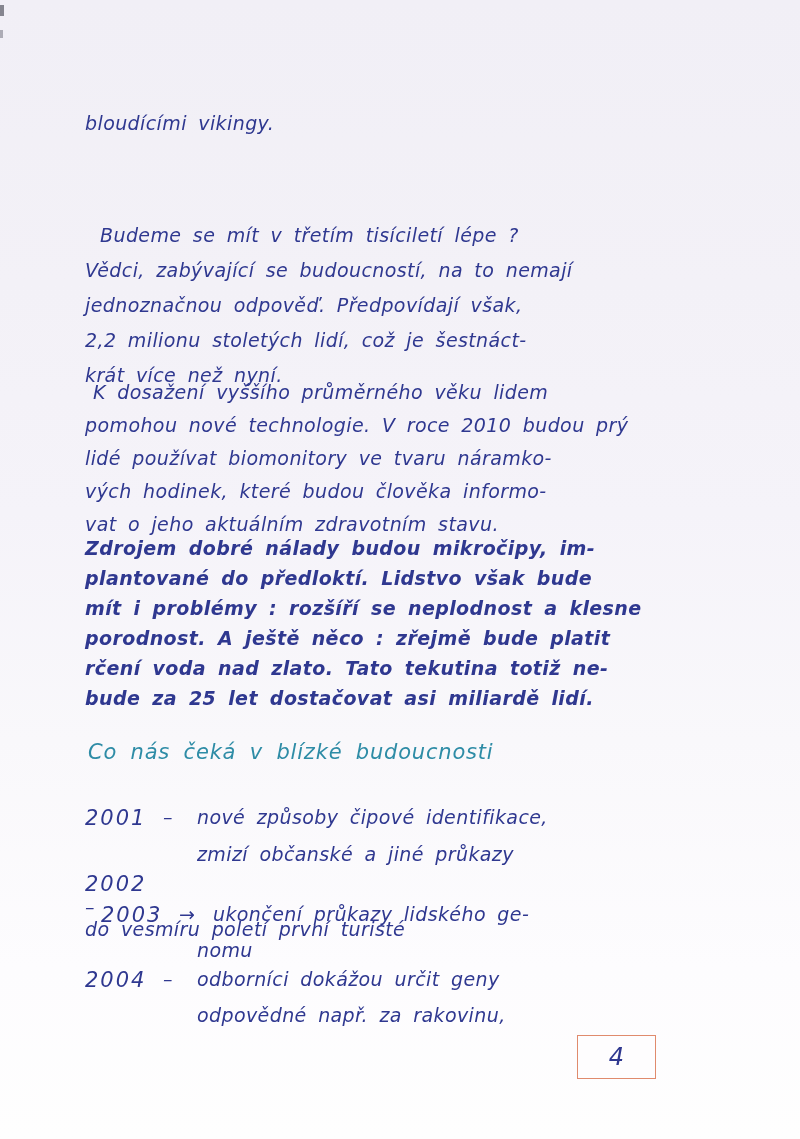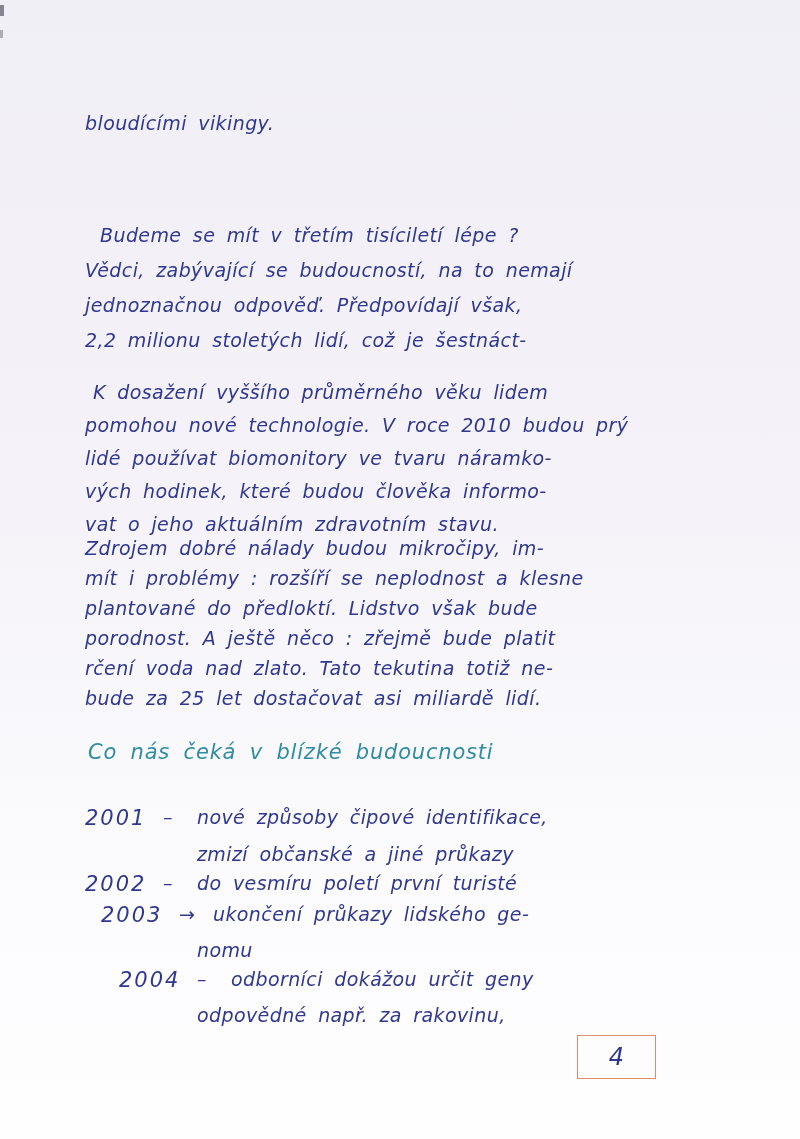--- a/index.html
+++ b/index.html
@@ -99,62 +99,63 @@
   <div class="speck s1"></div>
   <div class="speck s2"></div>
 
   <div class="block hand" style="left:85px; top:112px;">bloudícími vikingy.</div>
 
   <div class="block para" style="left:85px; top:177px;margin-top:41px;">
     <div class="hand line indent1">Budeme se mít v třetím tisíciletí lépe ?</div>
     <div class="hand line">Vědci, zabývající se budoucností, na to nemají</div>
     <div class="hand line">jednoznačnou odpověď. Předpovídají však,</div>
     <div class="hand line">2,2 milionu stoletých lidí, což je šestnáct-</div>
+    <div class="hand line">krát více než nyní.</div>
   </div>
 
   <div class="block para2" style="left:85px; top:376px;">
     <div class="hand line indent2">K dosažení vyššího průměrného věku lidem</div>
     <div class="hand line">pomohou nové technologie. V roce 2010 budou prý</div>
     <div class="hand line">lidé používat biomonitory ve tvaru náramko-</div>
     <div class="hand line">vých hodinek, které budou člověka informo-</div>
     <div class="hand line">vat o jeho aktuálním zdravotním stavu.</div>
   </div>
 
-  <div class="block para3" style="left:85px; top:533px;">
+  <div class="block para3" style="left:85px; top:533px;font-weight:bold;">
     <div class="hand line">Zdrojem dobré nálady budou mikročipy, im-</div>
+    <div class="hand line">plantované do předloktí. Lidstvo však bude</div>
     <div class="hand line">mít i problémy : rozšíří se neplodnost a klesne</div>
-    <div class="hand line">plantované do předloktí. Lidstvo však bude</div>
     <div class="hand line">porodnost. A ještě něco : zřejmě bude platit</div>
     <div class="hand line">rčení voda nad zlato. Tato tekutina totiž ne-</div>
     <div class="hand line">bude za 25 let dostačovat asi miliardě lidí.</div>
   </div>
 
   <div class="heading">Co nás čeká v blízké budoucnosti</div>
 
   <div class="timeline-row" style="top:806px;">
     <div class="hand tl-year">2001</div>
     <div class="hand tl-marker">–</div>
     <div class="hand">nové způsoby čipové identifikace,</div>
   </div>
   <div class="tl-cont hand" style="top:843px;">zmizí občanské a jiné průkazy</div>
 
-  <div class="timeline-row" style="top:872px;">
+  <div class="timeline-row" style="top:872px;flex-direction:column;">
     <div class="hand tl-year">2002</div>
     <div class="hand tl-marker">–</div>
     <div class="hand">do vesmíru poletí první turisté</div>
   </div>
 
   <div class="timeline-row" style="top:903px;margin-left:16px;">
     <div class="hand tl-year">2003</div>
     <div class="hand tl-marker">→</div>
     <div class="hand">ukončení průkazy lidského ge-</div>
   </div>
   <div class="tl-cont hand" style="top:939px;font-style:italic;">nomu</div>
 
-  <div class="timeline-row" style="top:968px;margin-left:34px;">
+  <div class="timeline-row" style="top:968px;">
     <div class="hand tl-year">2004</div>
     <div class="hand tl-marker">–</div>
     <div class="hand">odborníci dokážou určit geny</div>
   </div>
   <div class="tl-cont hand" style="top:1004px;">odpovědné např. za rakovinu,</div>
 
   <div class="page-number-box">
     <span class="num">4</span>
   </div>
 

